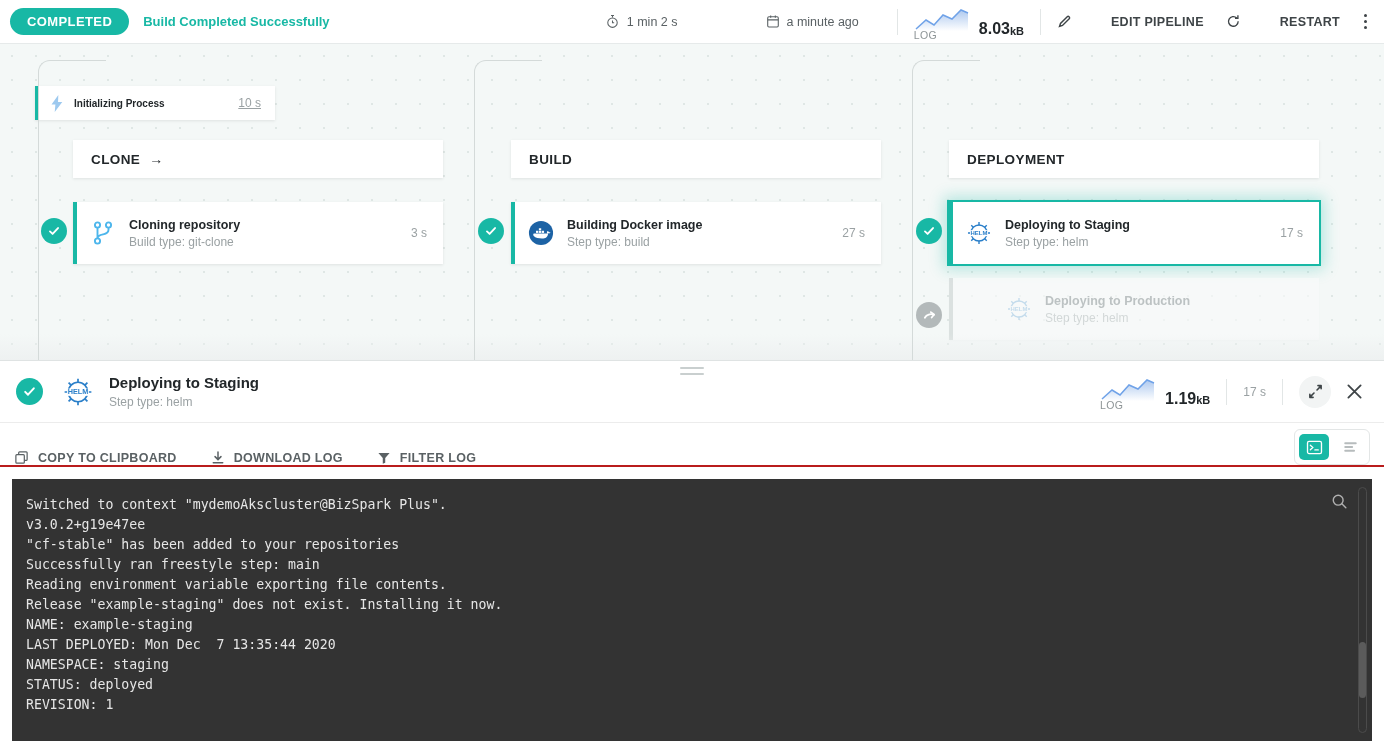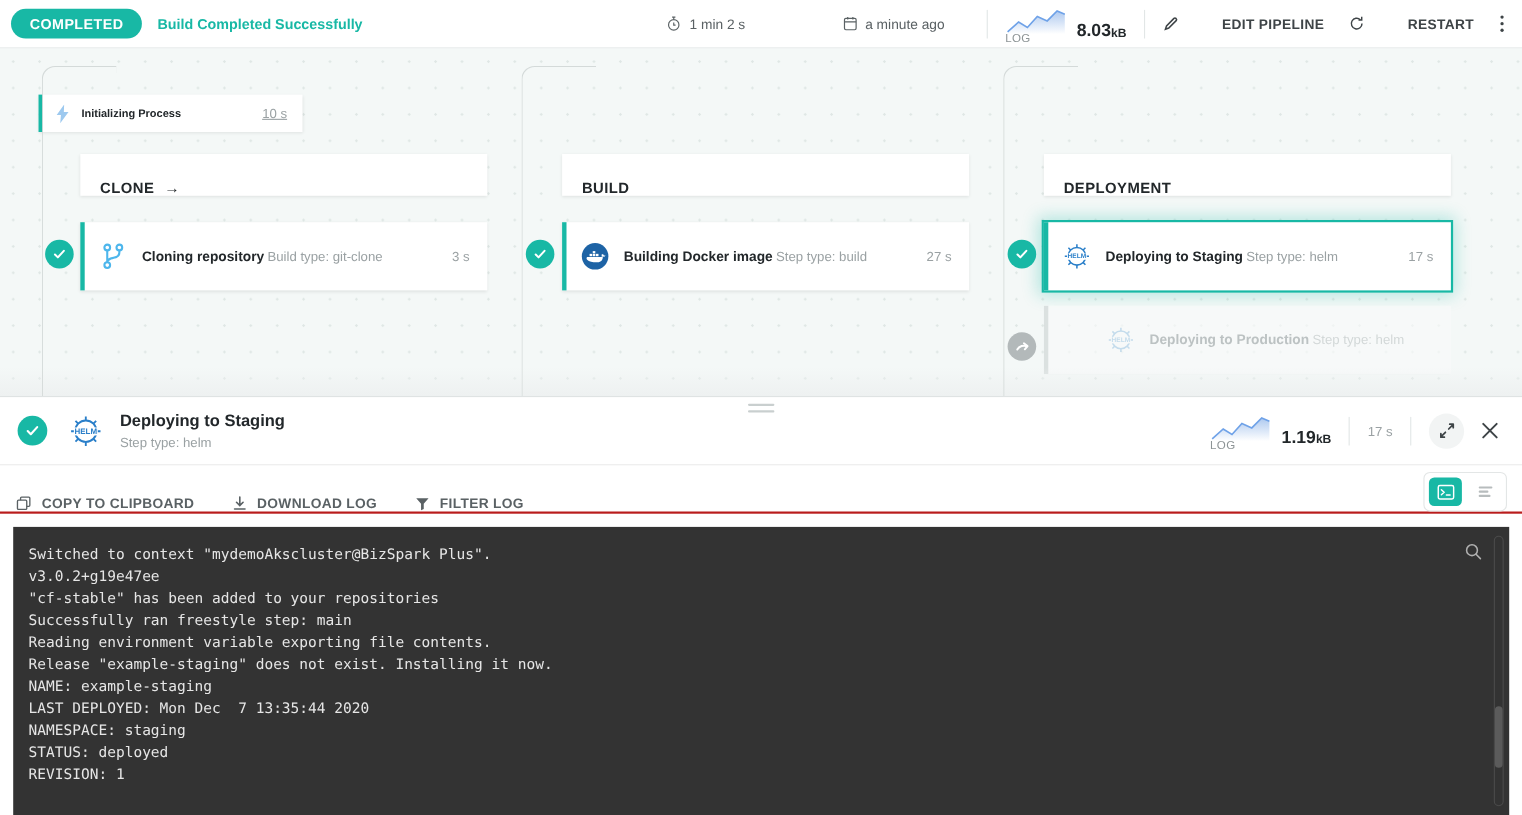--- a/index.html
+++ b/index.html
@@ -65,41 +65,41 @@
     background: #fff; border-left: 4px solid #18b8a5;
     display: flex; align-items: center; box-shadow: 0 1px 3px rgba(0,0,0,.09);
   }
   .init-icon { margin-left: 10px; display: flex; align-items: center; }
   .init-title { margin-left: 9px; font-size: 10px; font-weight: bold; color: #22272a; }
   .init-dur { margin-left: auto; margin-right: 14px; font-size: 12px; color: #9aa1a3; text-decoration: underline; }
 
   
   .stage { position: absolute; top: 96px; }
   .stage-head {
-    background: #fff; height: 38px; display: flex; align-items: flex-end;
+    background: #fff; height: 38px; display: flex; align-items: center;
     padding-left: 18px; box-shadow: 0 1px 3px rgba(0,0,0,.09);
   }
   .stage-head span { font-size: 13.5px; font-weight: bold; color: #22272a; letter-spacing: .4px; }
   .stage-head .arrow { margin-left: 9px; font-size: 14px; color: #22272a; }
 
   .steps { margin-top: 24px; position: relative; }
   .step {
     position: relative; height: 62px; background: #fff;
     border-left: 4px solid #18b8a5; display: flex; align-items: center;
     box-shadow: 0 1px 3px rgba(0,0,0,.09); margin-bottom: 14px;
   }
   .step.selected {
     box-shadow: 0 0 0 2px #18b8a5, 0 0 14px 5px rgba(24,184,165,.30);
   }
   .step.skipped {
     border-left-color: #cdd3d3; background: #fafbfb;
     box-shadow: 0 1px 2px rgba(0,0,0,.04); opacity: .62; padding-left: 40px;
   }
   .step-icon { width: 52px; display: flex; align-items: center; justify-content: center; }
-  .step-txt { display: flex; flex-direction: row; gap: 3px; }
+  .step-txt { display: flex; flex-direction: column; gap: 3px; }
   .step-name { font-size: 12.5px; font-weight: bold; color: #22272a; }
   .step-type { font-size: 12px; color: #9aa1a3; }
   .step.skipped .step-name { color: #9ba2a4; }
   .step.skipped .step-type { color: #bfc5c6; }
   .step-dur { margin-left: auto; margin-right: 16px; font-size: 12px; color: #9aa1a3; }
 
   
   .bullet {
     position: absolute; width: 26px; height: 26px; border-radius: 50%;
     display: flex; align-items: center; justify-content: center; z-index: 6;

